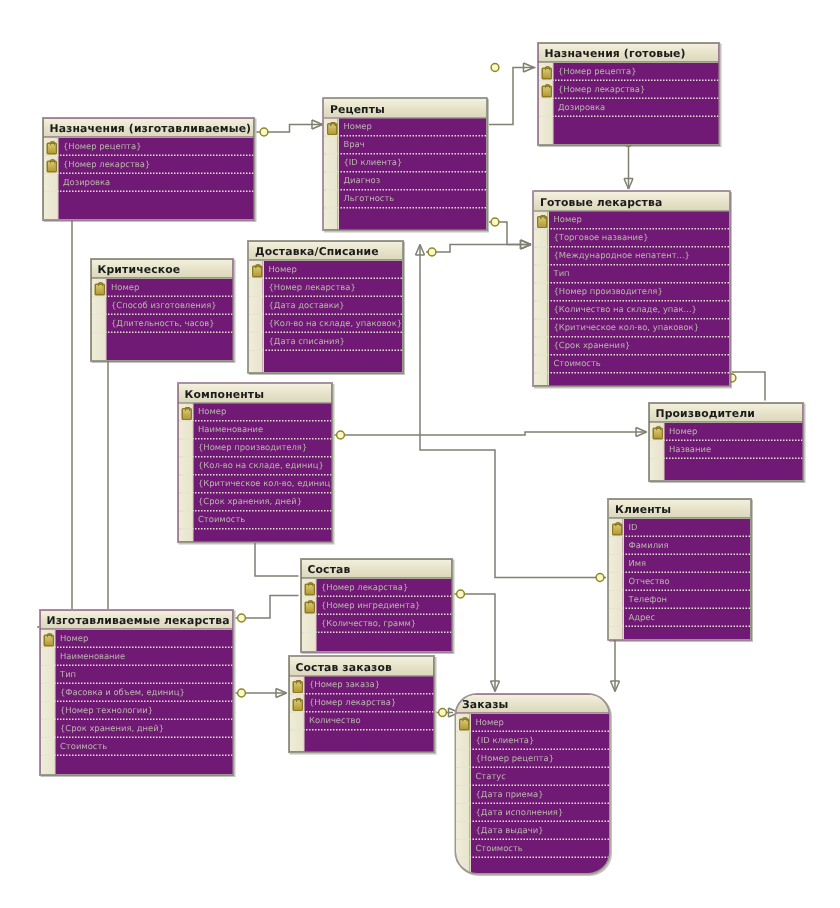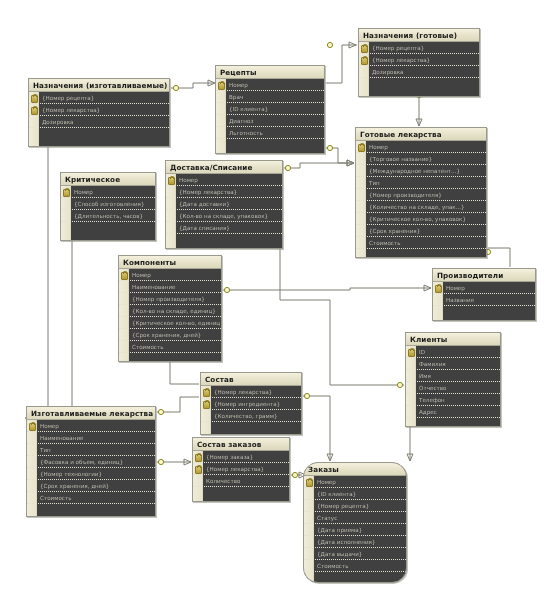--- a/index.html
+++ b/index.html
@@ -9,21 +9,21 @@
     font-family:"DejaVu Sans", sans-serif;
     overflow:hidden;
     position:relative;
   }
   #canvas{position:absolute;left:0;top:0;width:560px;height:605px;}
   #links{position:absolute;left:0;top:0;width:560px;height:605px;pointer-events:none;}
 
   .table-box{
     position:absolute;
     box-sizing:border-box;
-    background:#404040;
+    background:#701a75;
     border:1px solid #9a9a8c;
     box-shadow:1px 1px 0 rgba(120,120,110,.45);
     overflow:hidden;
   }
   .tbl-title{
     box-sizing:border-box;
     height:13px;
     line-height:13px;
     padding-left:4px;
     font-size:7.2px;
@@ -238,21 +238,21 @@
     <div class="table-box" style="left: 60px; top: 172px; width: 96px;">
       <div class="tbl-title">Критическое</div>
       <div class="tbl-body">
         <div class="gutter"></div>
         <div class="fld"><span class="pk"></span><span>Номер</span></div>
         <div class="fld"><span>{Способ изготовления}</span></div>
         <div class="fld"><span>{Длительность, часов}</span></div>
         <div class="tbl-pad" style="height: 18px;"></div>
       </div>
     </div>
-    <div class="table-box" style="left: 165px; top: 160px; width: 118px;">
+    <div class="table-box" style="left: 165px; top: 160px; width: 104px;">
       <div class="tbl-title">Доставка/Списание</div>
       <div class="tbl-body">
         <div class="gutter"></div>
         <div class="fld"><span class="pk"></span><span>Номер</span></div>
         <div class="fld"><span>{Номер лекарства}</span></div>
         <div class="fld"><span>{Дата доставки}</span></div>
         <div class="fld"><span>{Кол-во на складе, упаковок}</span></div>
         <div class="fld"><span>{Дата списания}</span></div>
         <div class="tbl-pad" style="height: 14px;"></div>
       </div>

